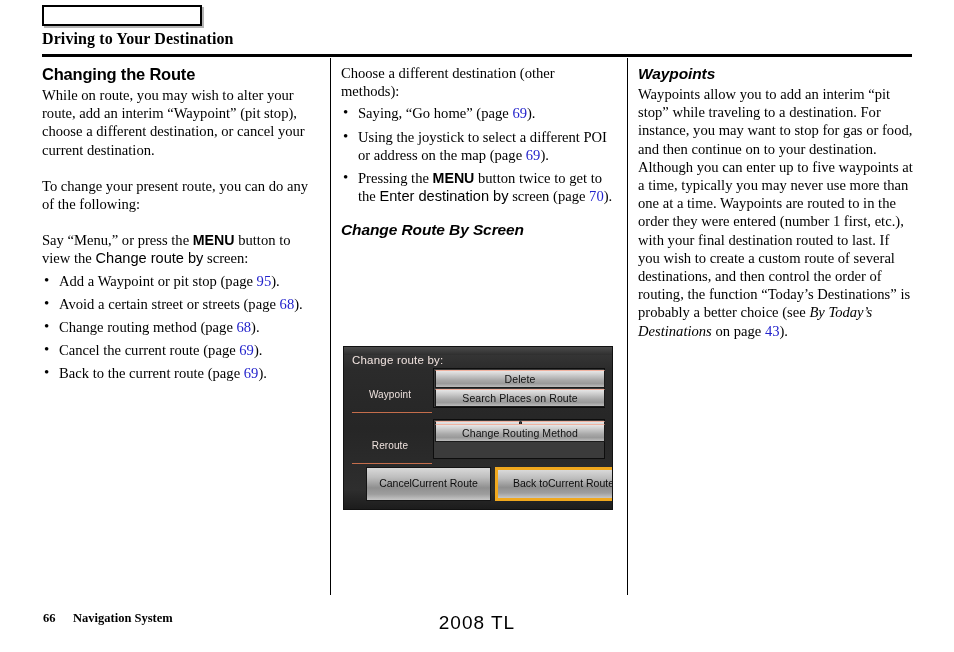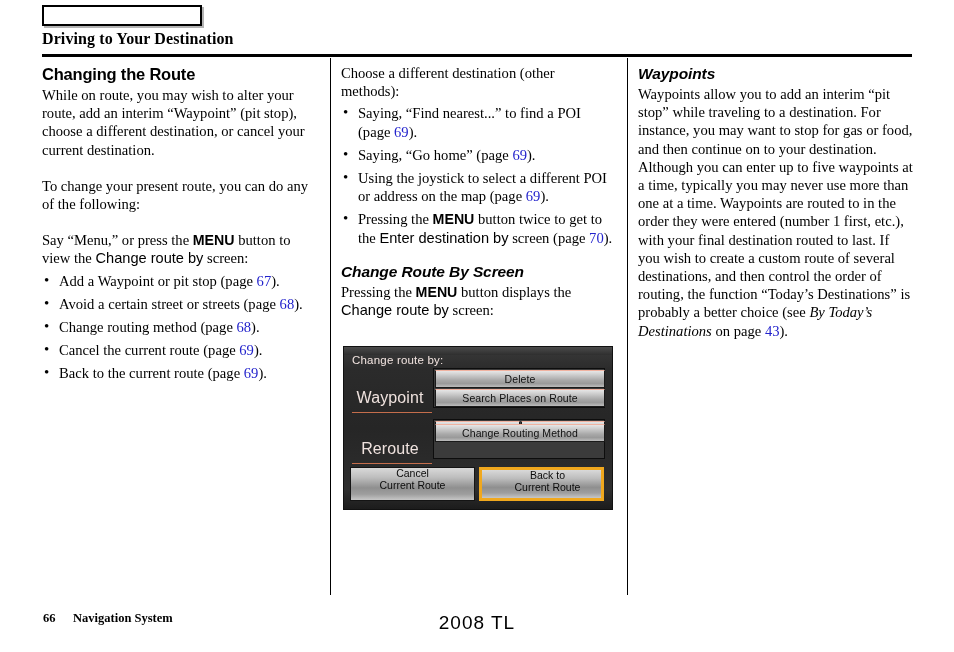--- a/index.html
+++ b/index.html
@@ -151,21 +151,21 @@
     position: absolute;
     left: 8px;
     top: 7px;
     color: #f2e4e0;
     font-size: 11.5px;
     letter-spacing: 0.2px;
   }
   .nav-sect-label {
     position: absolute;
     color: #efe2de;
-    font-size: 16px;
+    font-size: 10px;
     text-align: center;
     letter-spacing: 0.1px;
   }
   .nav-sect-rule {
     position: absolute;
     height: 1px;
     background: #e07a52;
     opacity: 0.85;
   }
   .nav-btn {
@@ -185,23 +185,25 @@
   }
   .nav-btn-big {
     position: absolute;
     box-sizing: border-box;
     background: linear-gradient(180deg, #d9d9d9 0%, #bdbdbd 30%, #8f8f8f 62%, #9e9e9e 82%, #c6c6c6 100%);
     border: 1px solid #141414;
     color: #0c0c0c;
     font-size: 10.5px;
     line-height: 11.5px;
     display: flex;
-    flex-direction: column;
+    flex-direction: row;
     align-items: center;
+    justify-content: center;
     text-align: center;
+    margin-left: 16px;
   }
   .nav-btn-big.selected {
     border: 3px solid #f0a81e;
     padding-left: 12px;
   }
   .nav-btn-group {
     position: absolute;
     background: #3b3b3b;
     border: 1px solid #0d0d0d;
     box-sizing: border-box;
@@ -247,41 +249,39 @@
 
 <div class="col" id="col-left">
   <h2 class="h-sans">Changing the Route</h2>
   <p class="para">While on route, you may wish to alter your route, add an interim “Waypoint” (pit stop), choose a different destination, or cancel your current destination.</p>
   <div class="gap"></div>
   <p class="para">To change your present route, you can do any of the following:</p>
   <div class="gap"></div>
   <p class="para"><span>Say “Menu,” or press the </span><span class="bold-sans">MENU</span><span> button to view the </span><span class="reg-sans">Change route by</span><span> screen:</span></p>
 
   <ul class="bullets">
-    <li><span>Add a Waypoint or pit stop (page </span><span class="pg">67</span><span>).</span></li>
+    <li><span>Add a Waypoint or pit stop (page </span><span class="pg">95</span><span>).</span></li>
     <li><span>Avoid a certain street or streets (page </span><span class="pg">68</span><span>).</span></li>
     <li><span>Change routing method (page </span><span class="pg">68</span><span>).</span></li>
     <li><span>Cancel the current route (page </span><span class="pg">69</span><span>).</span></li>
     <li><span>Back to the current route (page </span><span class="pg">69</span><span>).</span></li>
   </ul>
 </div>
 
 <div class="col" id="col-mid">
   <p class="para">Choose a different destination (other methods):</p>
 
   <ul class="bullets">
-    <li><span>Saying, “Find nearest...” to find a POI (page </span><span class="pg">69</span><span>).</span></li>
     <li><span>Saying, “Go home” (page </span><span class="pg">69</span><span>).</span></li>
     <li><span>Using the joystick to select a different POI or address on the map (page </span><span class="pg">69</span><span>).</span></li>
     <li><span>Pressing the </span><span class="bold-sans">MENU</span><span> button twice to get to the </span><span class="reg-sans">Enter destination by</span><span> screen (page </span><span class="pg">70</span><span>).</span></li>
   </ul>
 
   <div class="gap-sm"></div>
   <h3 class="h-sans-ital">Change Route By Screen</h3>
-  <p class="para"><span>Pressing the </span><span class="bold-sans">MENU</span><span> button displays the </span><span class="reg-sans">Change route by</span><span> screen:</span></p>
 </div>
 
 <div id="nav-screen">
   <div id="nav-titlebar"></div>
   <div id="nav-title">Change route by:</div>
 
   <div class="nav-sect-label" style="left:8px; top:42px; width:76px;">Waypoint</div>
   <div class="nav-sect-rule" style="left:8px; top:65px; width:80px;"></div>
 
   <div class="nav-btn-group" style="left:89px; top:21px; width:172px; height:40px;">

